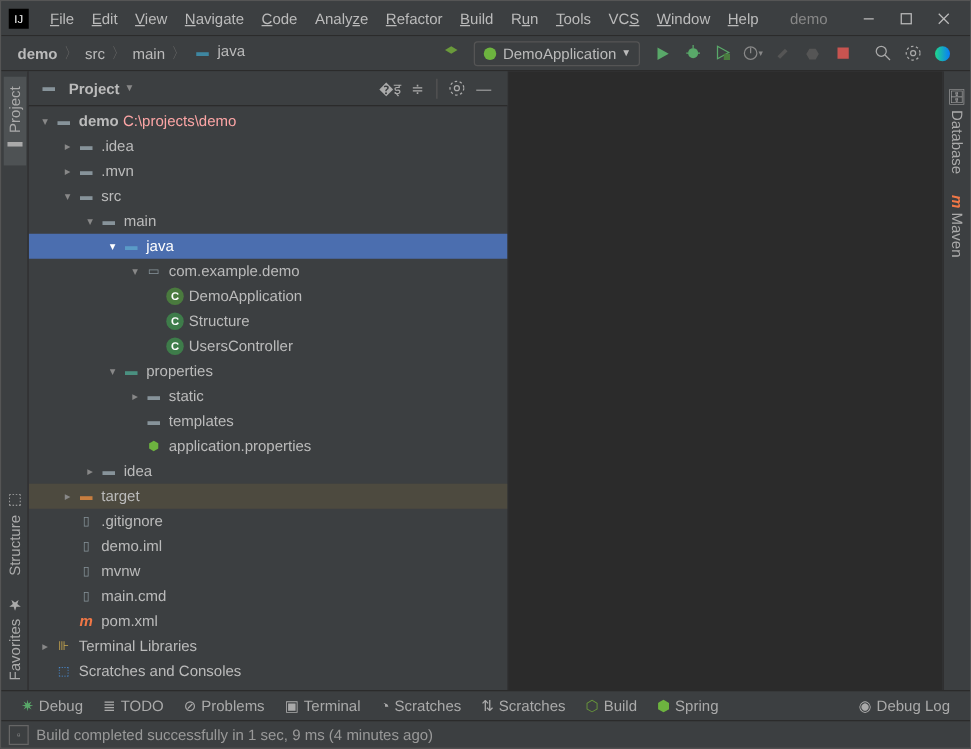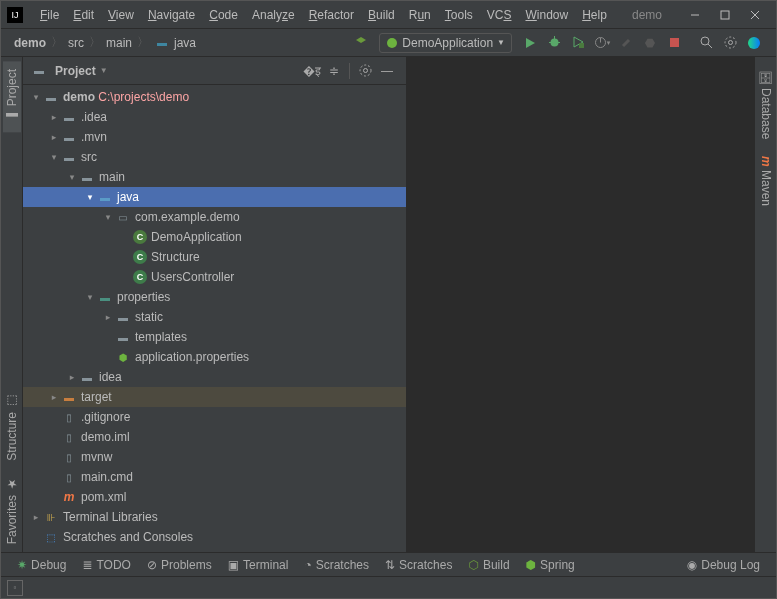--- a/index.html
+++ b/index.html
@@ -371,13 +371,14 @@
     </div>
   <div class="btab-spacer"></div>
   <div class="btab">
       <span>◉</span>
       <span>Debug Log</span>
     </div>
 </div>
 
 <div class="statusbar">
   <div class="status-icon">▫</div>
+  <span>Build completed successfully in 1 sec, 9 ms (4 minutes ago)</span>
 </div>
 
 </body></html>

